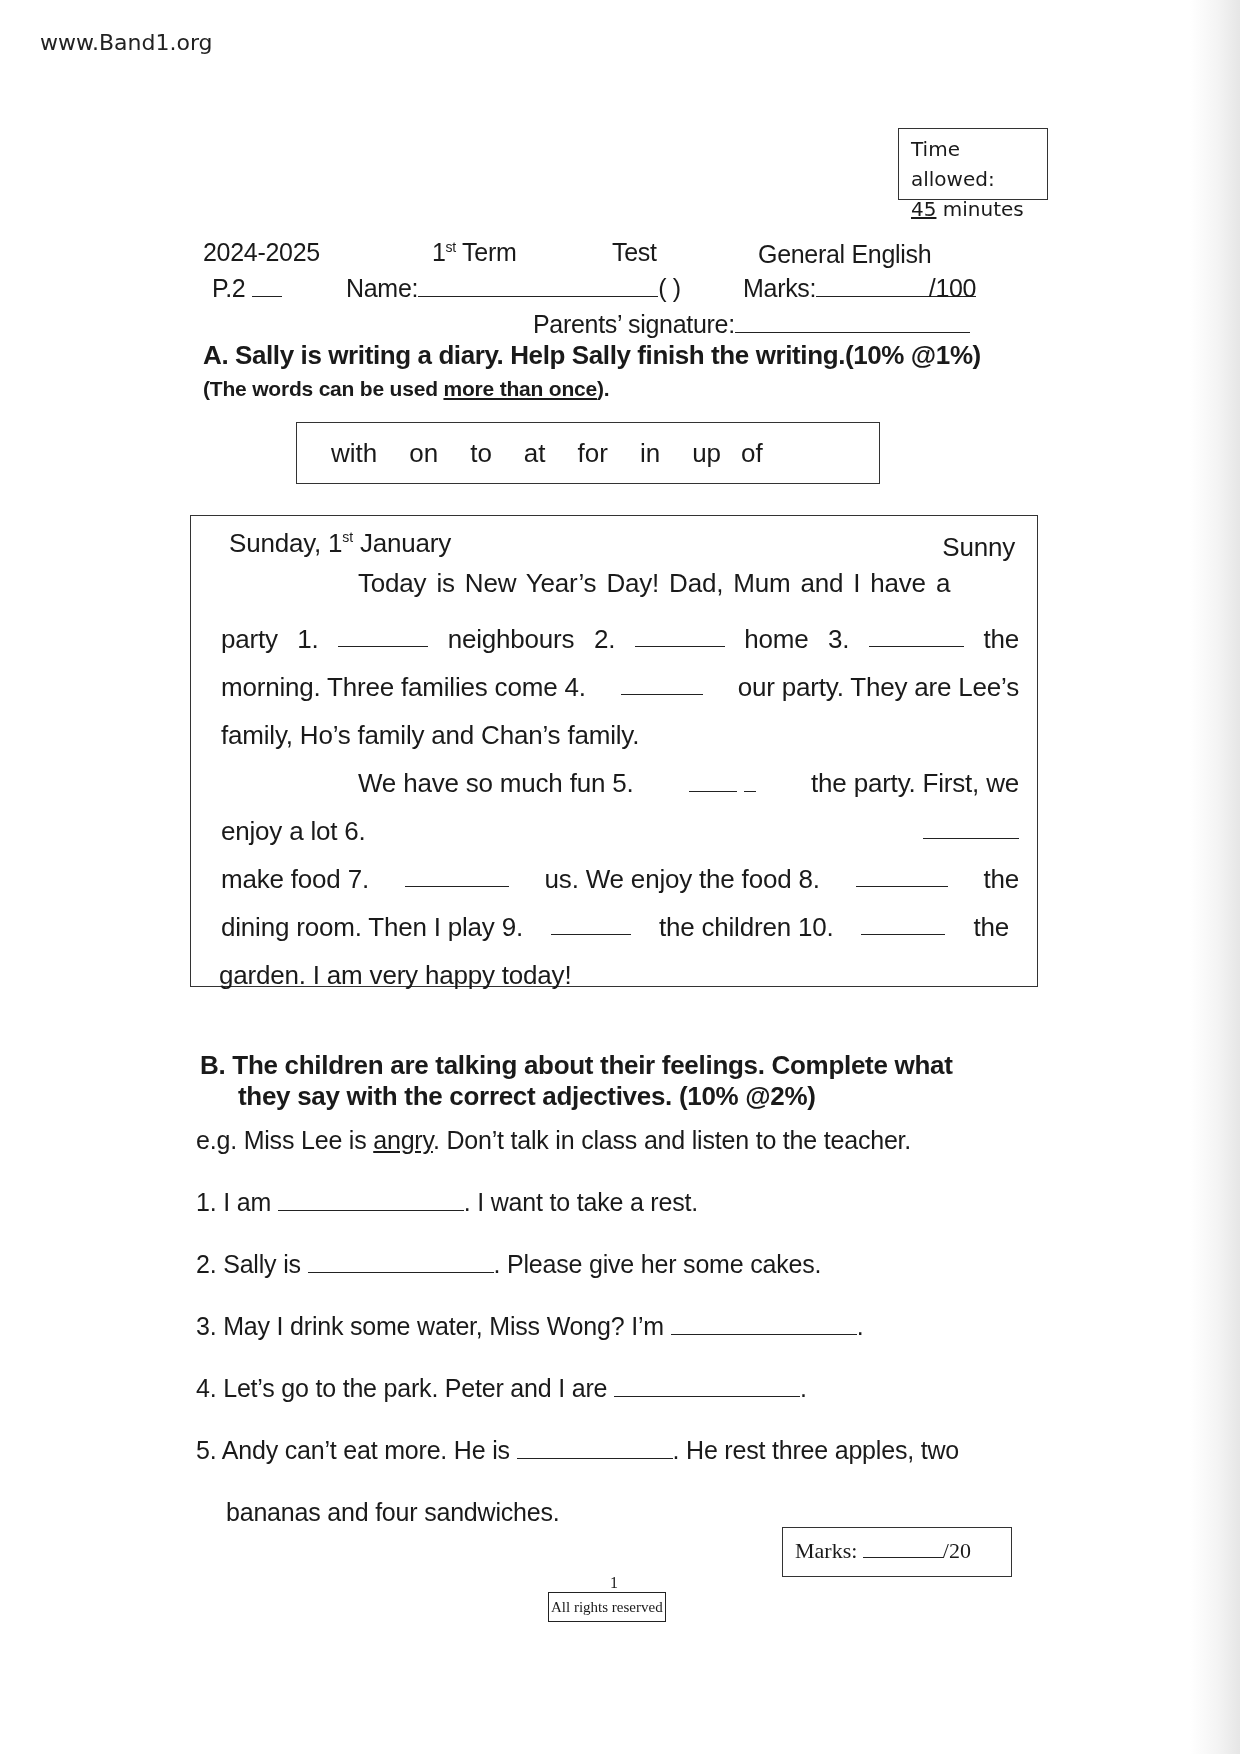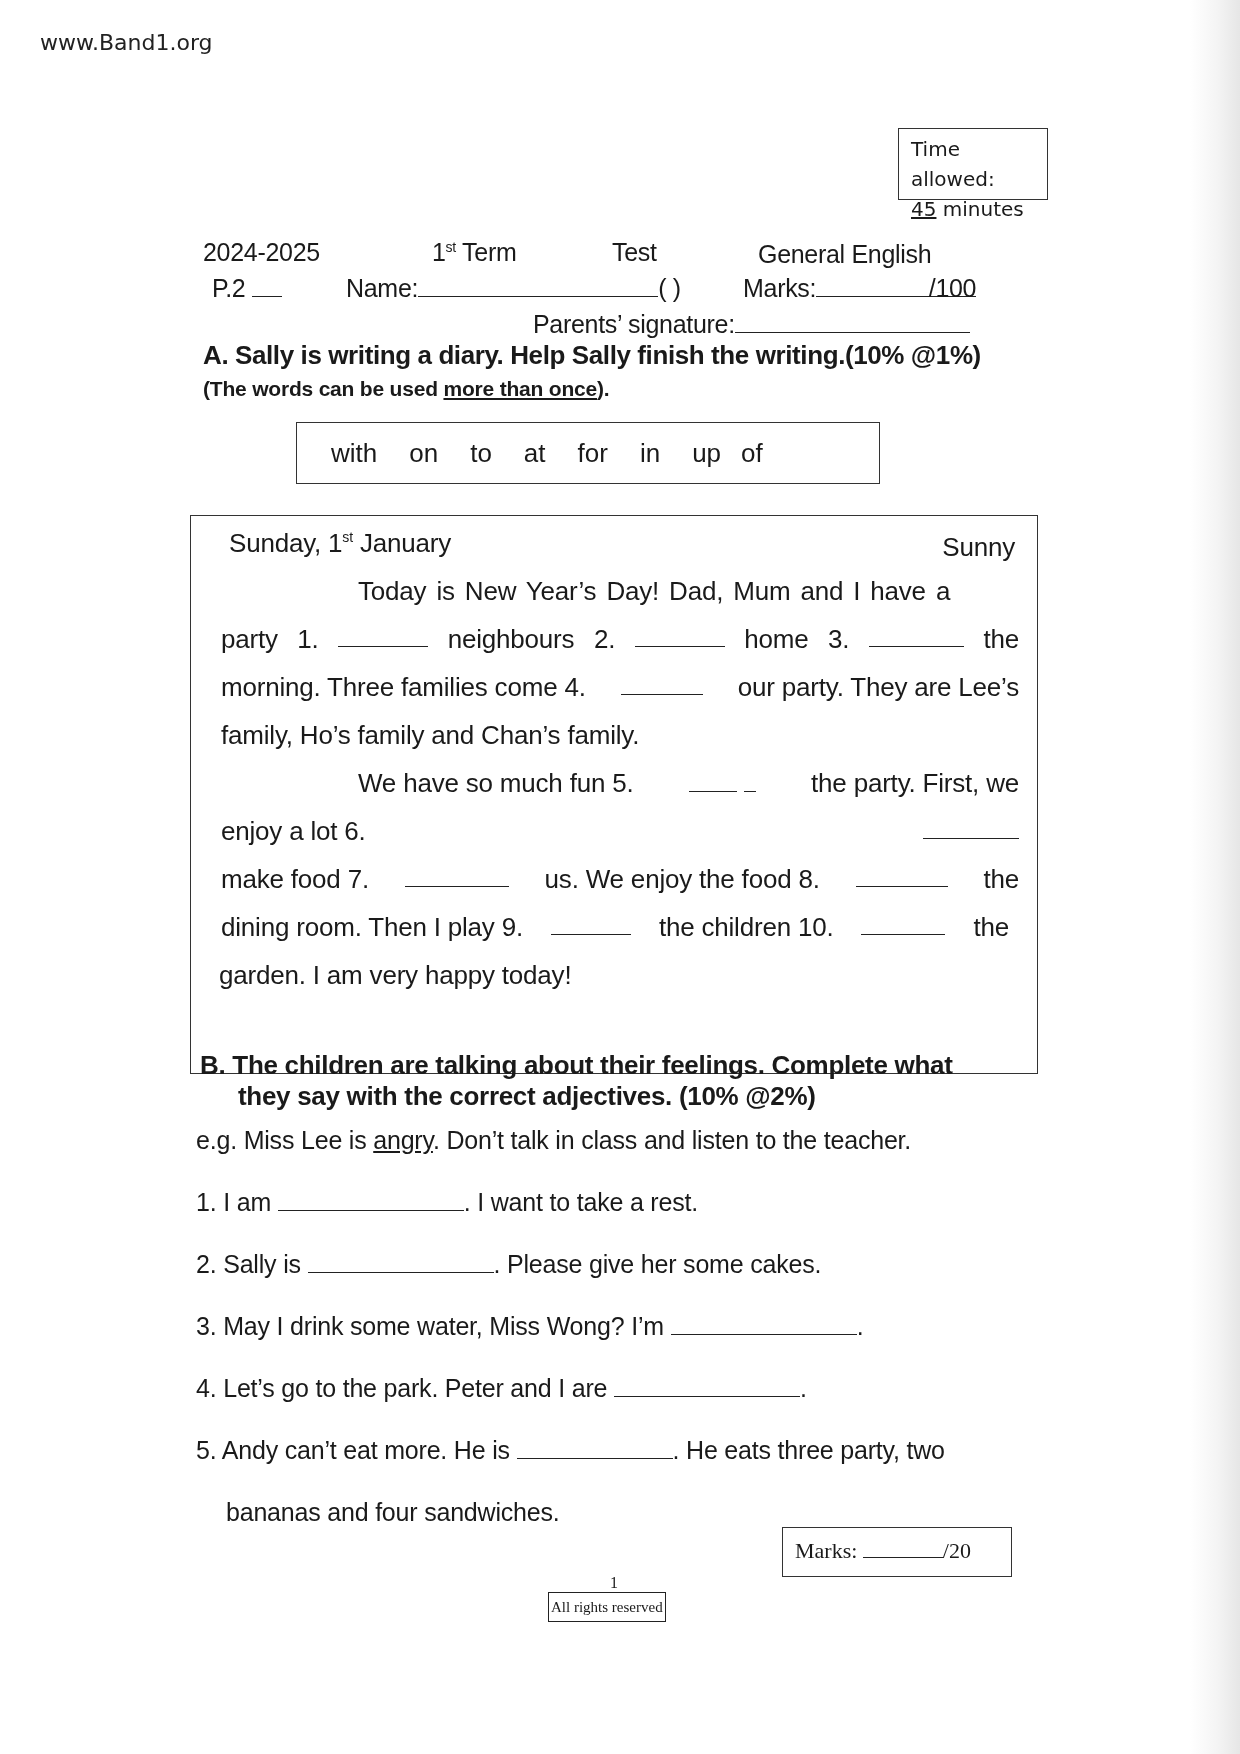--- a/index.html
+++ b/index.html
@@ -21,21 +21,21 @@
   .hdr { font-size:25px; letter-spacing:-0.3px; }
   .blank { display:inline-block; border-bottom:1.5px solid #222; height:22px; vertical-align:baseline; }
   .secA-title { left:203px; top:340px; font-size:26px; font-weight:bold; letter-spacing:-0.4px; }
   .secA-sub { left:203px; top:377px; font-size:21px; font-weight:bold; letter-spacing:-0.2px; }
   .wordbox {
     left:296px; top:422px; width:584px; height:62px; border:1.5px solid #333; box-sizing:border-box;
     display:flex; align-items:center; padding-left:34px; font-size:26px;
   }
   .wordbox span { margin-right:32px; }
   .diary {
-    left:190px; top:515px; width:848px; height:559px; border:1.5px solid #333; box-sizing:border-box;
+    left:190px; top:515px; width:848px; height:472px; border:1.5px solid #333; box-sizing:border-box;
   }
   .line { position:absolute; font-size:26px; letter-spacing:-0.2px; white-space:nowrap; }
   .just { display:flex; justify-content:space-between; }
   sup { font-size:14px; }
   .secB-title { left:200px; top:1050px; font-size:26px; font-weight:bold; letter-spacing:-0.3px; line-height:31px; }
   .q { position:absolute; left:196px; font-size:25px; letter-spacing:-0.2px; white-space:nowrap; }
   .marksbox {
     left:782px; top:1527px; width:230px; height:50px; border:1.5px solid #333; box-sizing:border-box;
     font-family:"Liberation Serif", serif; font-size:22px; padding:10px 0 0 12px;
   }
@@ -79,21 +79,21 @@
   <span>for</span>
   <span>in</span>
   <span style="margin-right:20px">up</span>
   <span>of</span>
 </div>
 
 <div class="abs diary">
   <div class="line" style="left:38px;top:12px;"><span>Sunday, 1</span><sup>st</sup><span> January</span></div>
   <div class="line" style="right:22px;top:16px;">Sunny</div>
 
-  <div class="line" style="left:167px;top:60px;word-spacing:3px;">Today is New Year’s Day! Dad, Mum and I have a</div>
+  <div class="line" style="left:167px;top:52px;word-spacing:3px;">Today is New Year’s Day! Dad, Mum and I have a</div>
 
   <div class="line just" style="left:30px;right:18px;top:108px;">
     <span>party</span>
     <span>1.</span>
     <span class="blank" style="width:90px;"></span>
     <span>neighbours</span>
     <span>2.</span>
     <span class="blank" style="width:90px;"></span>
     <span>home</span>
     <span>3.</span>
@@ -147,19 +147,19 @@
 <div class="q" style="top:1126px;"><span>e.g. Miss Lee is </span> <span class="u">angry</span><span>. Don’t talk in class and listen to the teacher.</span></div>
 
 <div class="q" style="top:1188px;"><span>1. I am </span><span class="blank" style="width:186px;"></span><span>. I want to take a rest.</span></div>
 
 <div class="q" style="top:1250px;"><span>2. Sally is </span><span class="blank" style="width:186px;"></span><span>. Please give her some cakes.</span></div>
 
 <div class="q" style="top:1312px;"><span>3. May I drink some water, Miss Wong? I’m </span><span class="blank" style="width:186px;"></span><span>.</span></div>
 
 <div class="q" style="top:1374px;"><span>4. Let’s go to the park. Peter and I are </span><span class="blank" style="width:186px;"></span><span>.</span></div>
 
-<div class="q" style="top:1436px;"><span>5. Andy can’t eat more. He is </span><span class="blank" style="width:156px;"></span><span>. He eats three party, two</span></div>
+<div class="q" style="top:1436px;"><span>5. Andy can’t eat more. He is </span><span class="blank" style="width:156px;"></span><span>. He rest three apples, two</span></div>
 <div class="q" style="left:226px;top:1498px;">bananas and four sandwiches.</div>
 
 <div class="abs marksbox"><span>Marks:</span> <span class="blank" style="width:80px;height:18px;"></span><span>/20</span></div>
 
 <div class="abs pagenum">1</div>
 <div class="abs rights">All rights reserved</div>
 
 </body></html>

